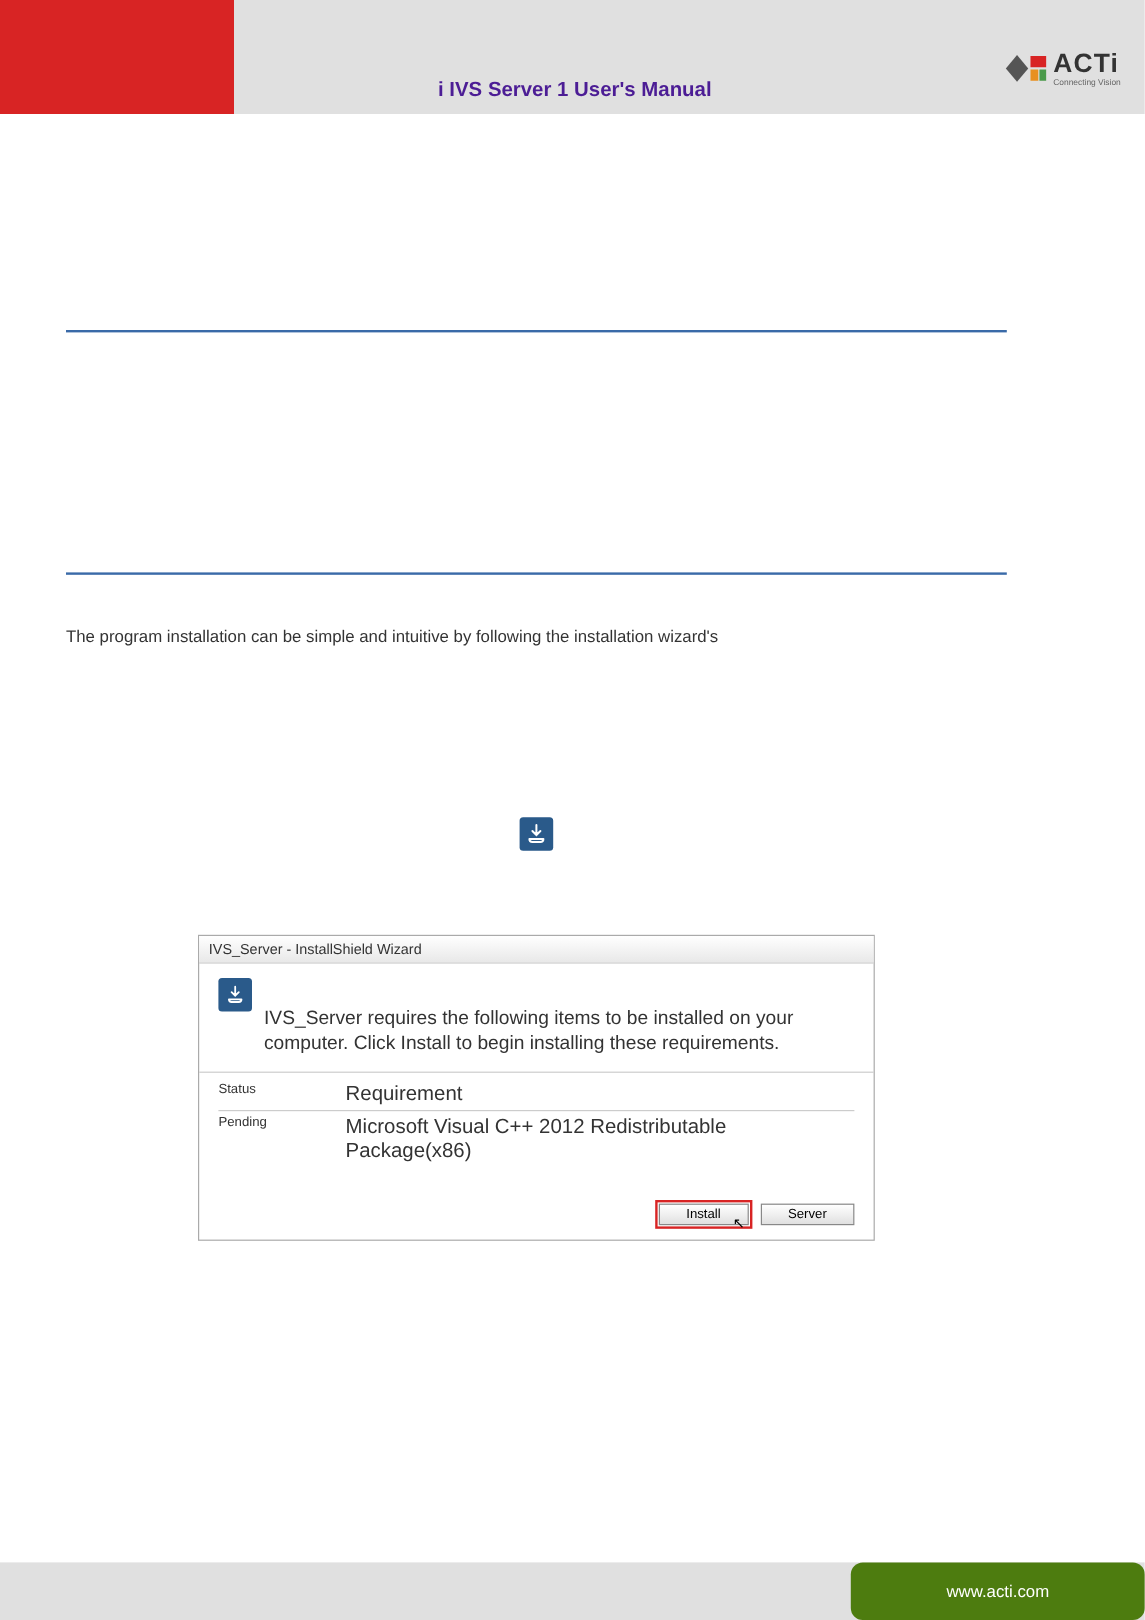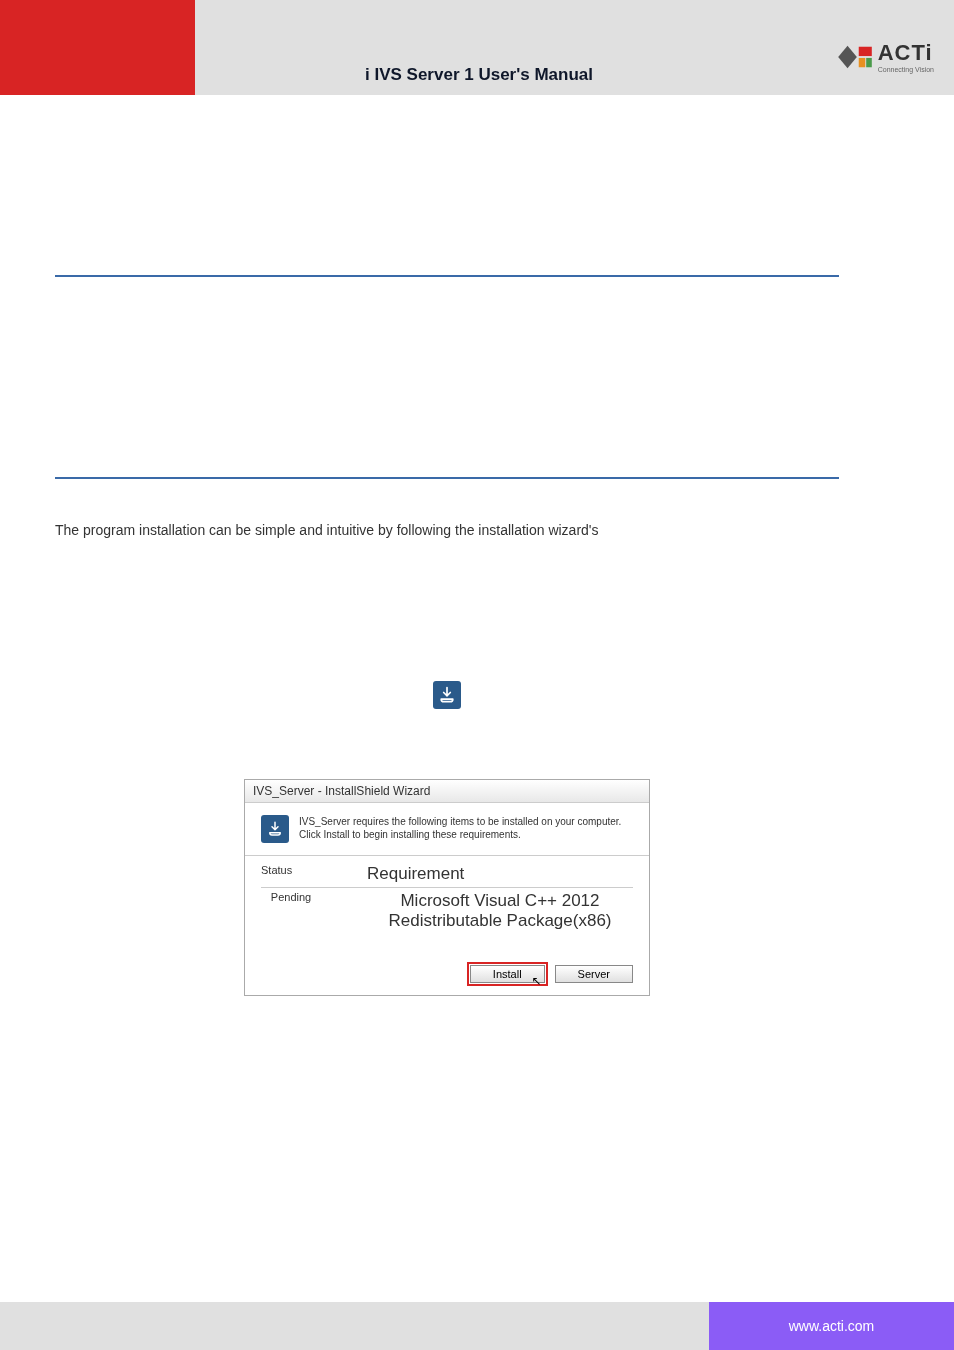--- a/index.html
+++ b/index.html
@@ -1,61 +1,61 @@
 <!DOCTYPE html>
 <html><head>
   <meta charset="utf-8">
   <style>
     * { margin: 0; padding: 0; box-sizing: border-box; }
     body { width: 954px; height: 1350px; background: #fff; font-family: Arial, sans-serif; position: relative; }
     
     .header-bar { height: 95px; background: #e0e0e0; display: flex; }
     .red-block { width: 195px; height: 95px; background: #d82424; }
     .header-content { flex: 1; display: flex; align-items: flex-end; justify-content: space-between; padding: 0 20px 10px 30px; }
-    .header-title { font-size: 17px; font-weight: bold; color: #0f172a; padding-left: 140px; }
+    .header-title { font-size: 17px; font-weight: bold; color: #4c1d95; padding-left: 140px; }
     
     .logo-container { display: flex; align-items: center; gap: 4px; padding-bottom: 12px; }
     .logo-shape { width: 38px; height: 28px; position: relative; }
     .logo-shape svg { width: 100%; height: 100%; }
     .logo-text-wrap { display: flex; flex-direction: column; }
     .logo-text { font-size: 22px; font-weight: bold; color: #333; letter-spacing: 1px; }
     .logo-tagline { font-size: 7px; color: #666; }
     
     .content { padding: 40px 115px 0 55px; }
     
     .hr-line { border: none; border-top: 2px solid #3a6aa8; margin: 140px 0 40px 0; }
     .hr-line2 { border: none; border-top: 2px solid #3a6aa8; margin: 200px 0 40px 0; }
     
     .intro-text { font-size: 14px; color: #333; line-height: 1.6; }
     
     .install-icon { display: flex; justify-content: center; margin: 140px 0 40px 0; }
     .install-icon-box { width: 28px; height: 28px; background: #2a5a8a; border-radius: 3px; display: flex; align-items: center; justify-content: center; }
     .install-icon-box svg { width: 20px; height: 20px; }
     
-    .dialog { margin: 70px auto 0; width: 406px; border: 1px solid #aaa; background: #fff; font-family: 'Segoe UI', Tahoma, sans-serif; font-size: 11px; }
+    .dialog { margin: 70px auto 0; width: 564px; border: 1px solid #aaa; background: #fff; font-family: 'Segoe UI', Tahoma, sans-serif; font-size: 11px; }
     .dialog-titlebar { background: linear-gradient(#fff, #e8e8e8); padding: 4px 8px; border-bottom: 1px solid #ccc; font-size: 12px; color: #333; }
     .dialog-header { display: flex; padding: 12px 16px; gap: 10px; border-bottom: 1px solid #ccc; }
     .dialog-icon { width: 28px; height: 28px; background: #2a5a8a; border-radius: 3px; display: flex; align-items: center; justify-content: center; flex-shrink: 0; }
     .dialog-icon svg { width: 18px; height: 18px; }
-    .dialog-msg { font-size: 10px; color: #333; line-height: 1.3; }
+    .dialog-msg { font-size: 16px; color: #333; line-height: 1.3; margin-top: 24px; }
     
     .dialog-list { padding: 8px 16px 4px; }
     .dialog-list-header { display: flex; border-bottom: 1px solid #ccc; padding-bottom: 3px; }
     .col-status { width: 60px; font-size: 11px; color: #333; }
     .col-req { flex: 1; font-size: 17px; color: #333; margin-left: 46px; }
-    .dialog-list-row { display: flex; padding-top: 3px; text-align: center; }
+    .dialog-list-row { display: flex; padding-top: 3px; }
     
     .dialog-buttons { display: flex; justify-content: flex-end; gap: 10px; padding: 30px 16px 12px; }
     .btn { padding: 2px 22px; font-size: 11px; border: 1px solid #888; background: linear-gradient(#fff, #e0e0e0); cursor: pointer; }
     .btn-install { outline: 2px solid #d82424; outline-offset: 1px; position: relative; }
     .cursor-arrow { position: absolute; right: 2px; bottom: -6px; font-size: 12px; color: #000; }
     
     .footer-bar { position: absolute; bottom: 0; left: 0; right: 0; height: 48px; background: #e0e0e0; display: flex; }
     .footer-spacer { flex: 1; }
-    .footer-red { width: 245px; background: #8b5cf6; display: flex; align-items: center; justify-content: center; color: #fff; font-size: 14px; }
+    .footer-red { width: 245px; background: #4d7c0f; display: flex; align-items: center; justify-content: center; color: #fff; font-size: 14px; border-radius: 10px; }
   </style>
 </head>
 <body>
 
 <div class="header-bar">
   <div class="red-block"></div>
   <div class="header-content">
     <div class="header-title">i IVS Server 1 User's Manual</div>
     <div class="logo-container">
       <div class="logo-shape">

